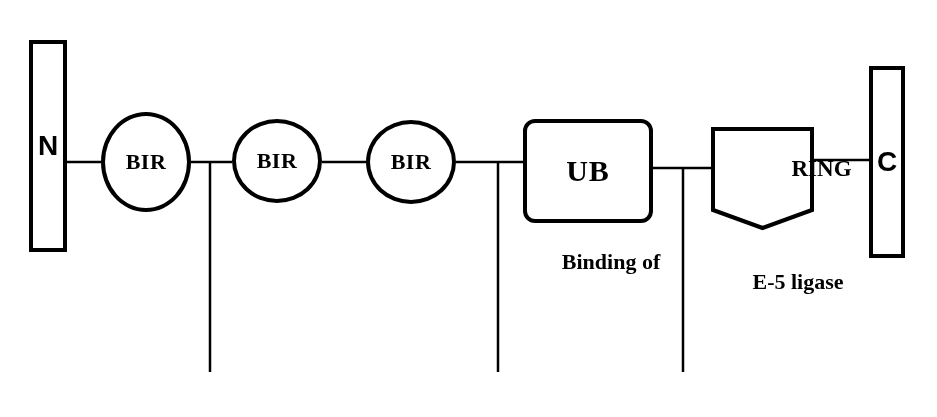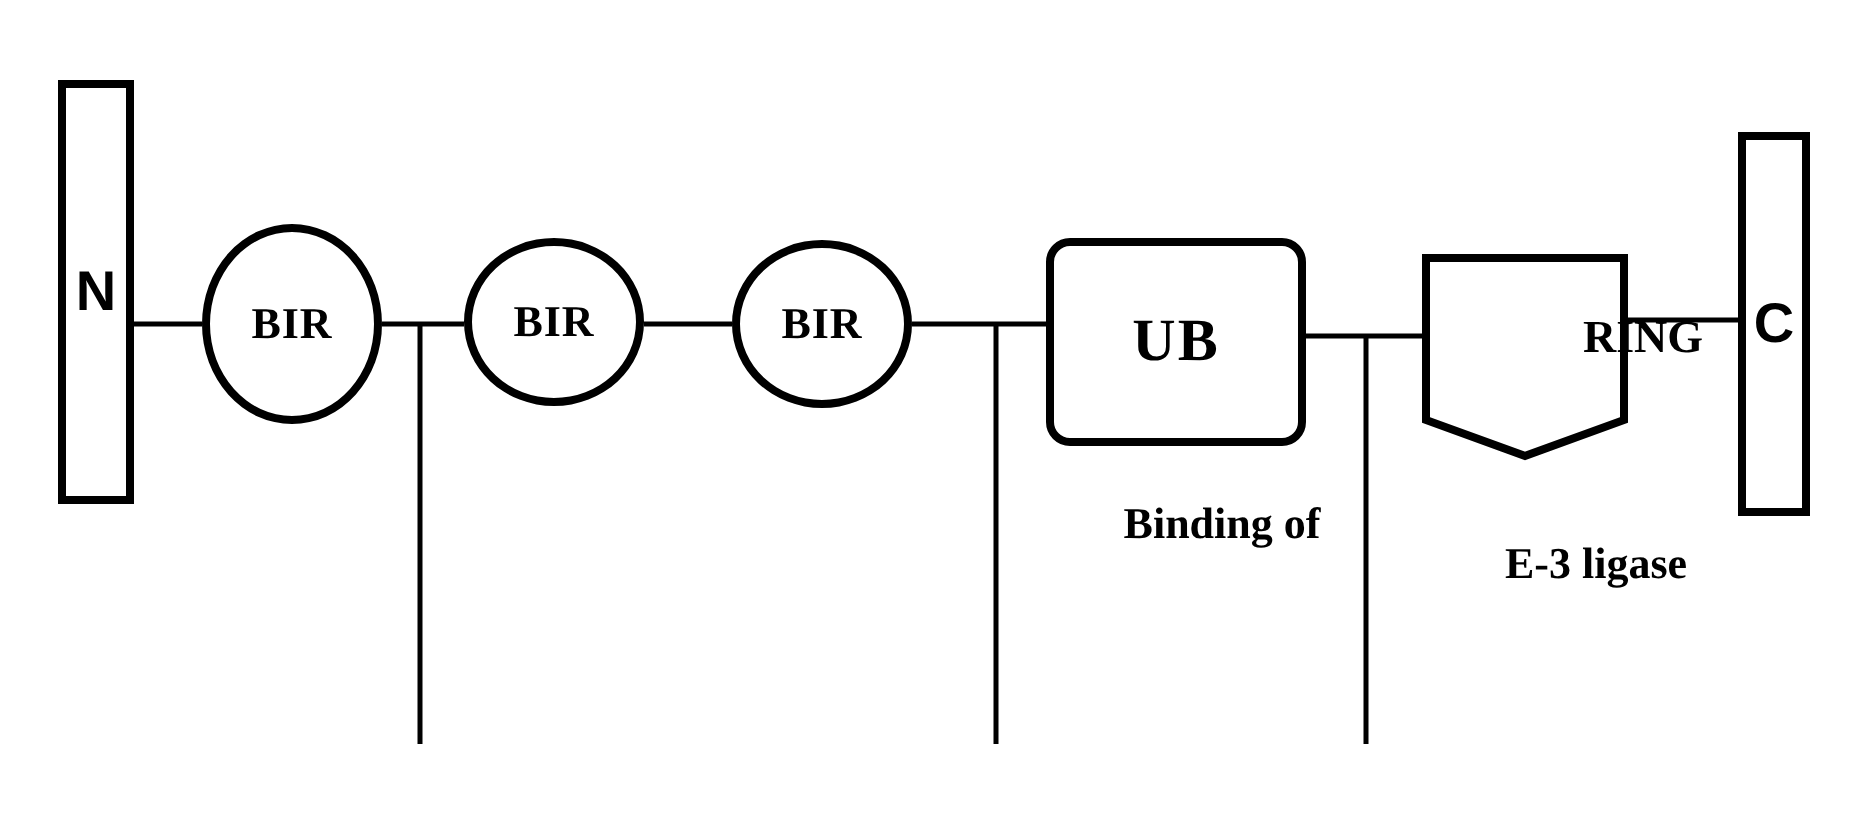--- a/index.html
+++ b/index.html
@@ -120,16 +120,16 @@
   </div>
 
   <div class="node terminal terminal-c">
     <span>C</span>
   </div>
 
   <div class="annotation annotation-ub">
     <span>Binding of</span>
   </div>
   <div class="annotation annotation-ring">
-    <span>E-3 ligase</span>
+    <span>E-5 ligase</span>
   </div>
 
 </div>
 
 </body></html>

